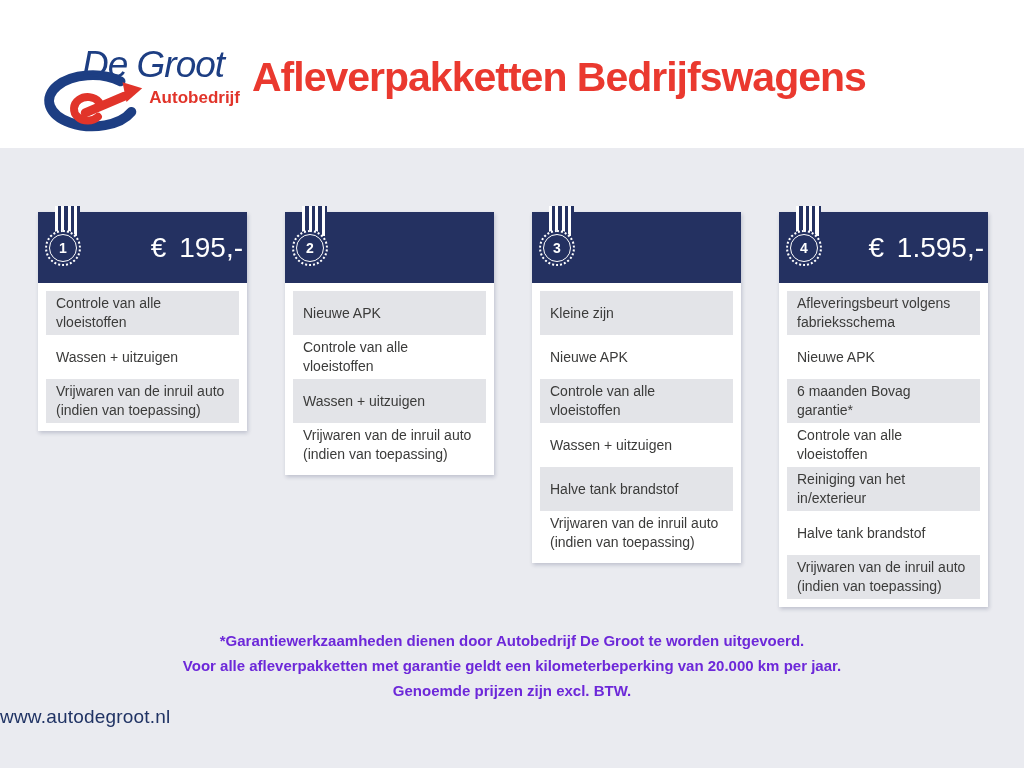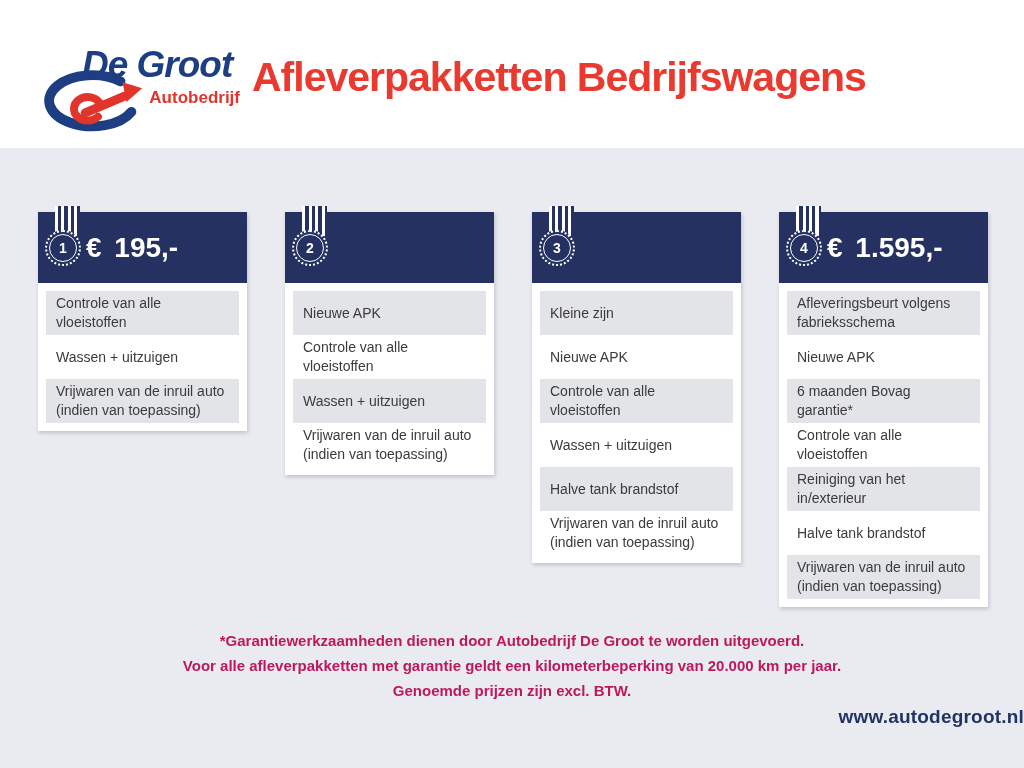--- a/index.html
+++ b/index.html
@@ -15,21 +15,21 @@
   .band {
     position:absolute; left:0; top:0; width:1024px; height:148px;
     background:#ffffff;
   }
 
   
   .logo { position:absolute; left:36px; top:44px; width:206px; height:96px; }
   .logo-mark { position:absolute; left:0; top:24px; width:118px; height:68px; }
   .logo-name {
     position:absolute; left:46px; top:0;
-    font-style:italic; font-weight:700; font-size:37px; letter-spacing:-1px;
+    font-style:italic; font-weight:400; font-size:37px; letter-spacing:-1px;
     color:#1d3e83; white-space:nowrap;
   }
   .logo-sub {
     position:absolute; right:2px; top:44px;
     font-weight:700; font-size:17px;
     color:#e1342a; white-space:nowrap;
   }
 
   
   .page-title {
@@ -60,42 +60,42 @@
     position:absolute; left:7px; top:18px; width:36px; height:36px;
     background:#243161; border:2px dotted #ffffff; border-radius:50%;
     display:flex; align-items:center; justify-content:center;
   }
   .medal-circle::before {
     content:''; position:absolute; inset:2px;
     border:1.5px solid #ffffff; border-radius:50%;
   }
   .medal-num { color:#ffffff; font-size:14px; font-weight:700; position:relative; }
   .price {
-    flex:1; text-align:left; padding-right:4px;
-    color:#ffffff; font-size:28px; font-weight:700; word-spacing:5px;
+    flex:1; text-align:right; padding-right:4px;
+    color:#ffffff; font-size:28px; font-weight:400; word-spacing:5px;
     white-space:nowrap;
   }
 
   .pkg-body { padding:8px; background:#ffffff; }
   .row {
     min-height:44px; display:flex; align-items:center;
     padding:3px 10px; font-size:14px; line-height:19px; color:#3b3b3a;
   }
   .row:nth-child(odd) { background:#e3e4e8; }
 
   
   .notes {
     position:absolute; left:0; right:0; top:628px;
-    text-align:center; color:#be185d;
+    text-align:center; color:#6d28d9;
     font-size:15px; font-weight:600; line-height:25px;
   }
   .website {
     position:absolute; left:0; right:0; top:706px;
-    text-align:right; color:#203364;
-    font-size:19px; font-weight:700; letter-spacing:0.2px;
+    text-align:left; color:#203364;
+    font-size:19px; font-weight:400; letter-spacing:0.2px;
   }
 </style>
 </head>
 <body>
 
 <div class="band"></div>
 
 <div class="logo">
   <svg class="logo-mark" viewBox="0 0 120 66" aria-hidden="true">
     <path d="M 86 12 A 44 26 0 1 0 97 43" fill="none" stroke="#1d3e83" stroke-width="10" stroke-linecap="round"></path>

